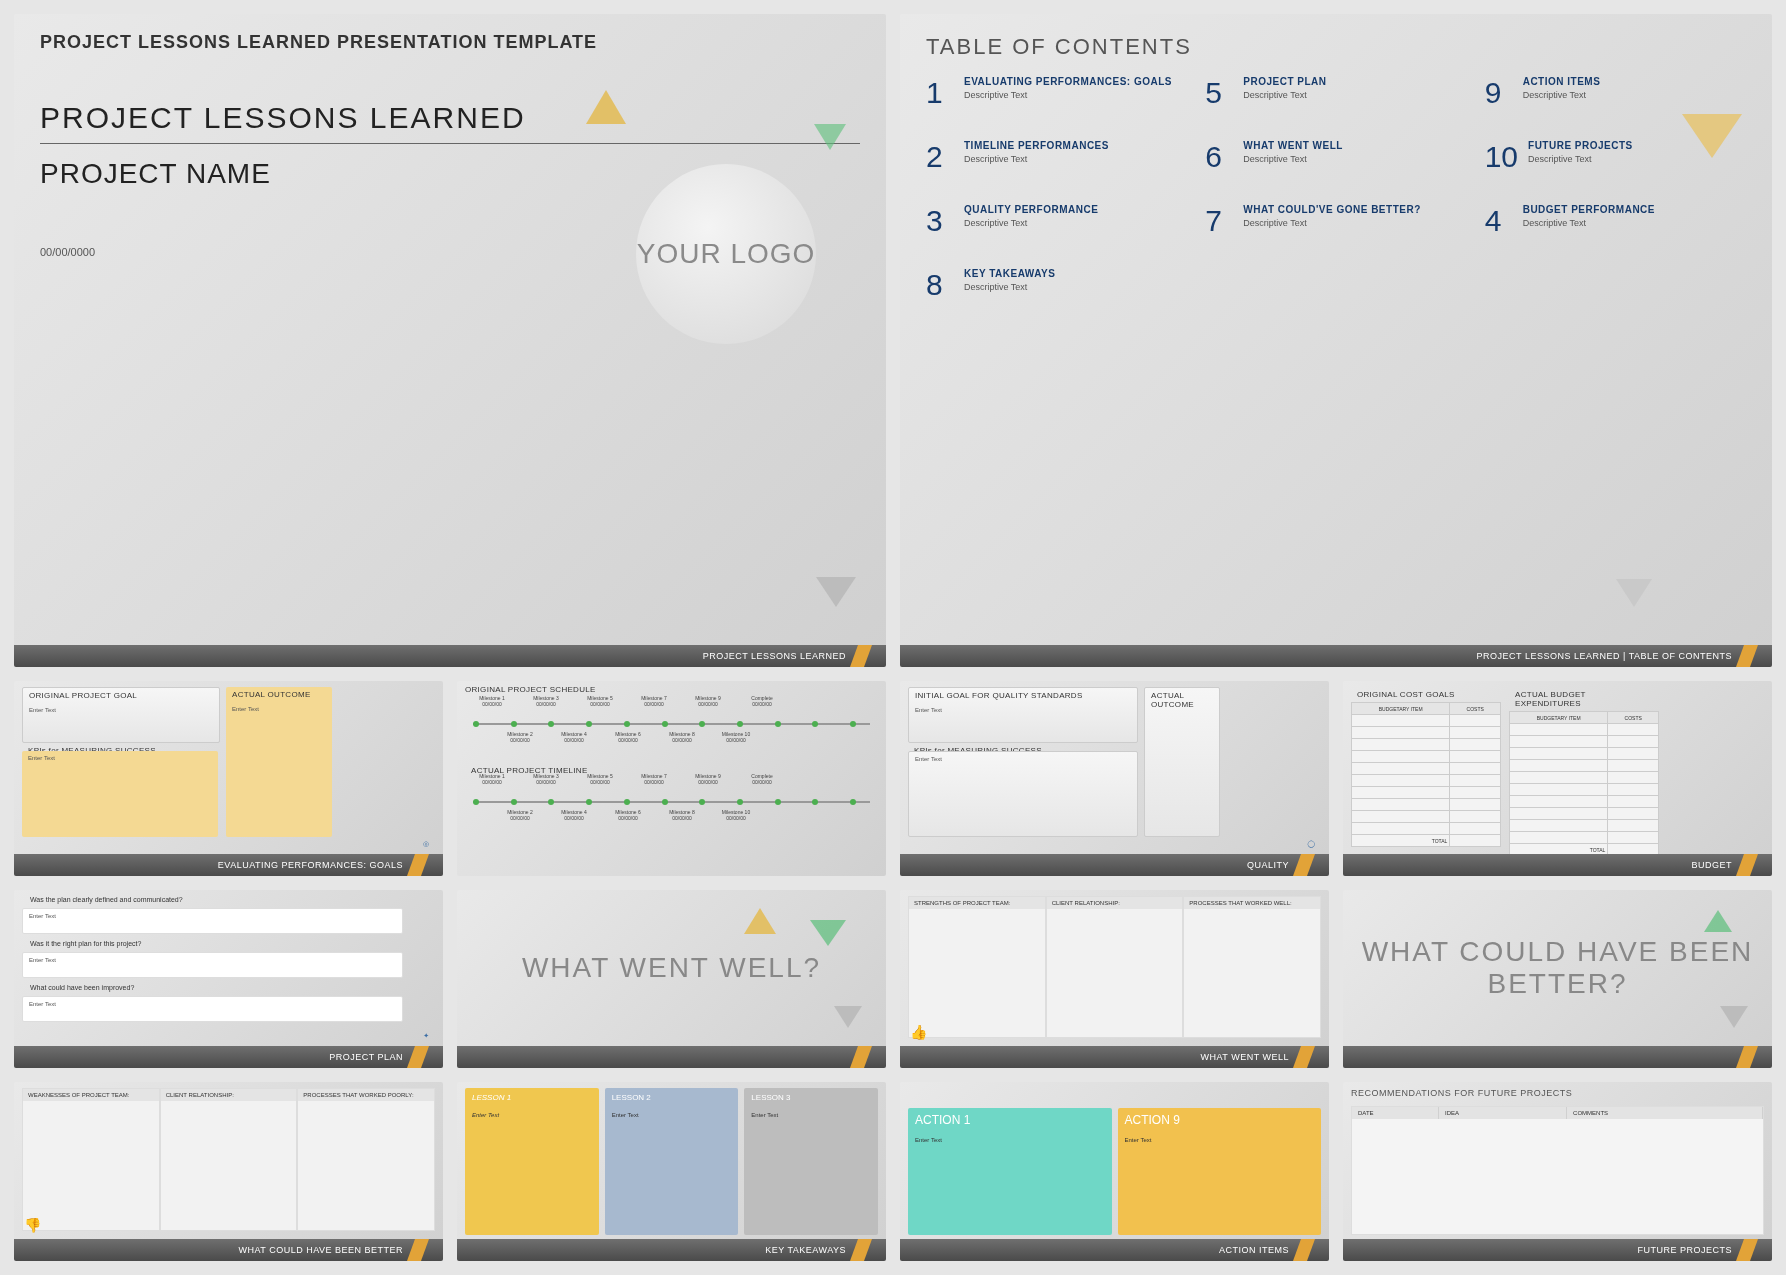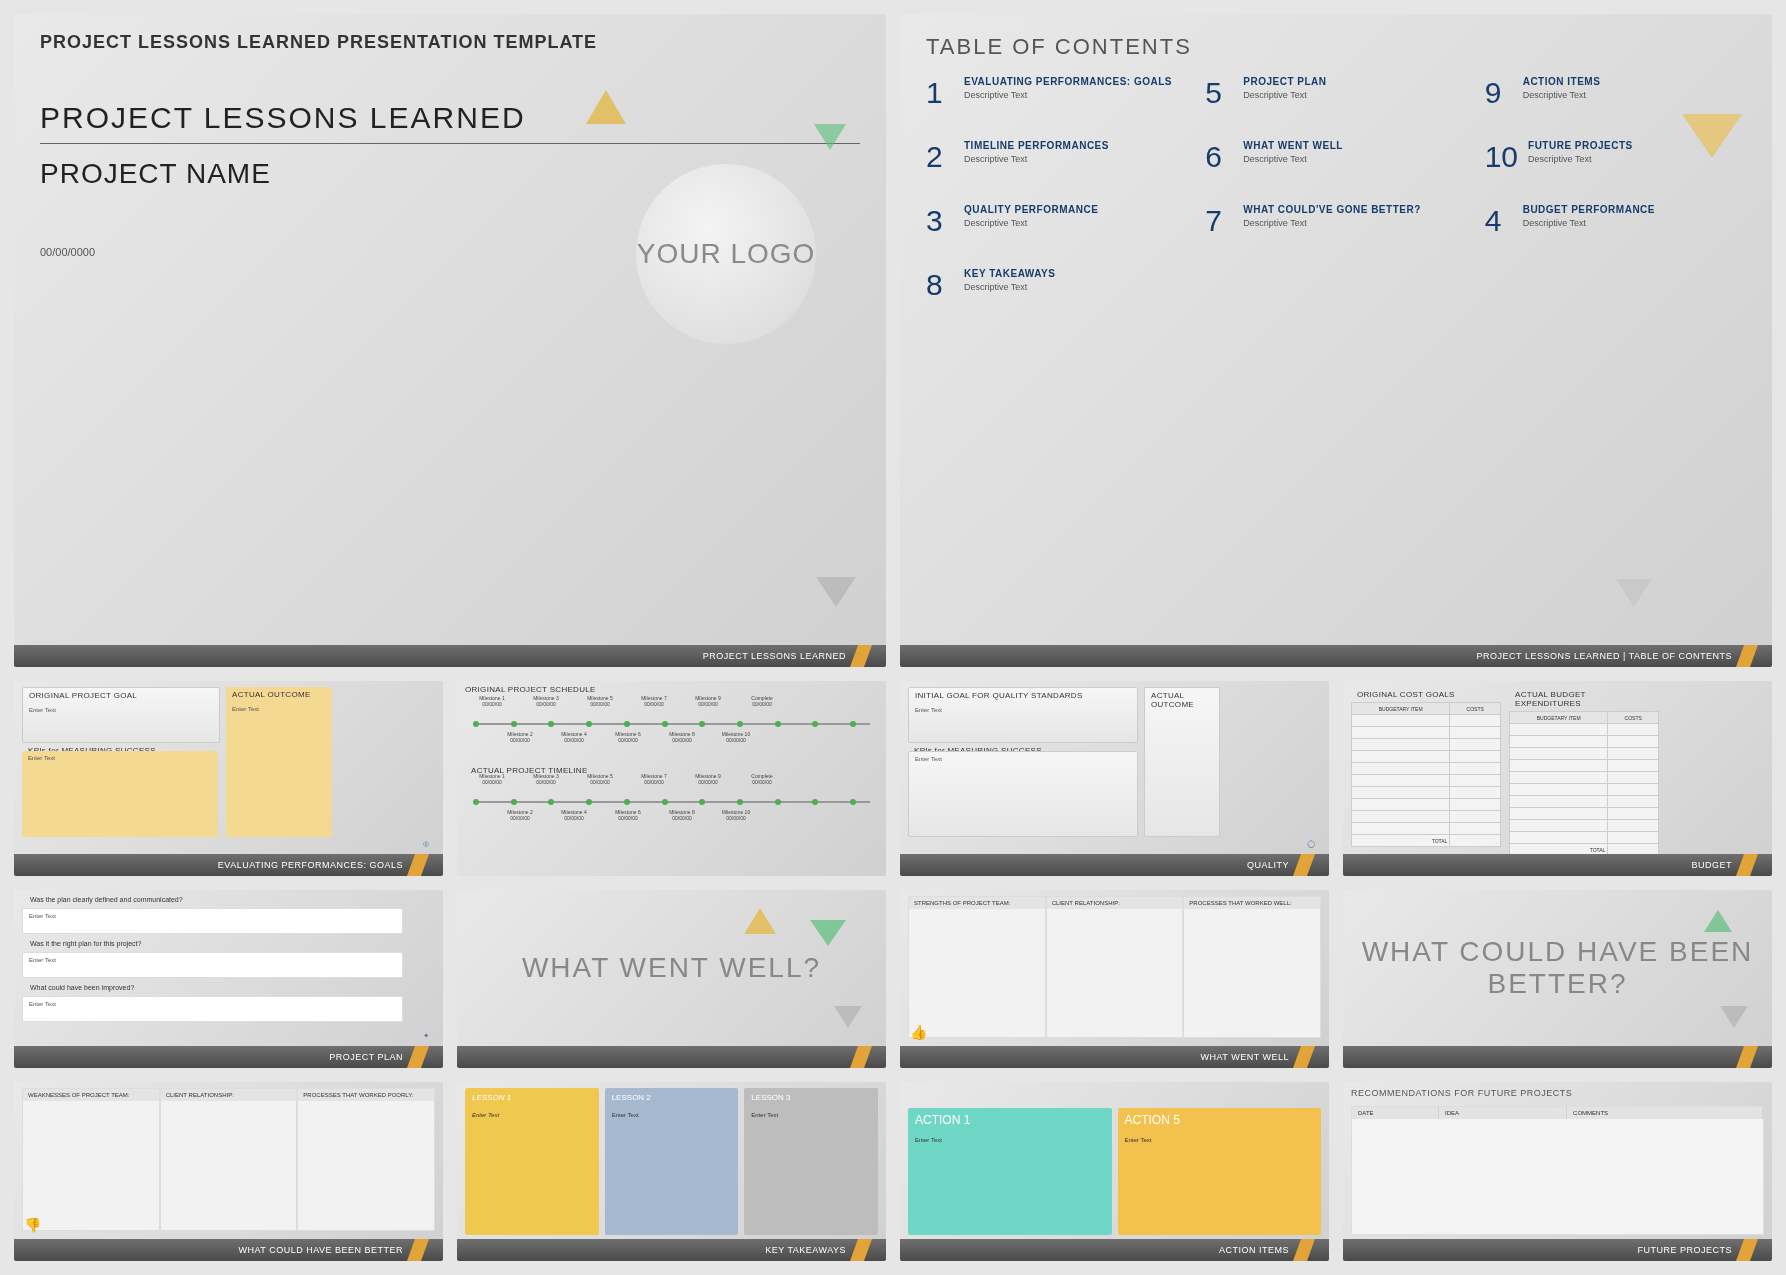--- a/index.html
+++ b/index.html
@@ -505,21 +505,21 @@
         </div>
 </div>
 
 <div class="slide smallslide s13">
   <div class="cols" id="actions">
           <div class="ac" style="background: rgb(111, 215, 198);">
             <div class="hd">ACTION 1</div>
             <div class="bd">Enter Text</div>
           </div>
           <div class="ac" style="background: rgb(242, 193, 78);">
-            <div class="hd">ACTION 5</div>
+            <div class="hd">ACTION 9</div>
             <div class="bd">Enter Text</div>
           </div>
         </div>
   <div class="footer">
           <span>ACTION ITEMS</span>
           <span class="accent"></span>
         </div>
 </div>
 
 <div class="slide smallslide s14">

